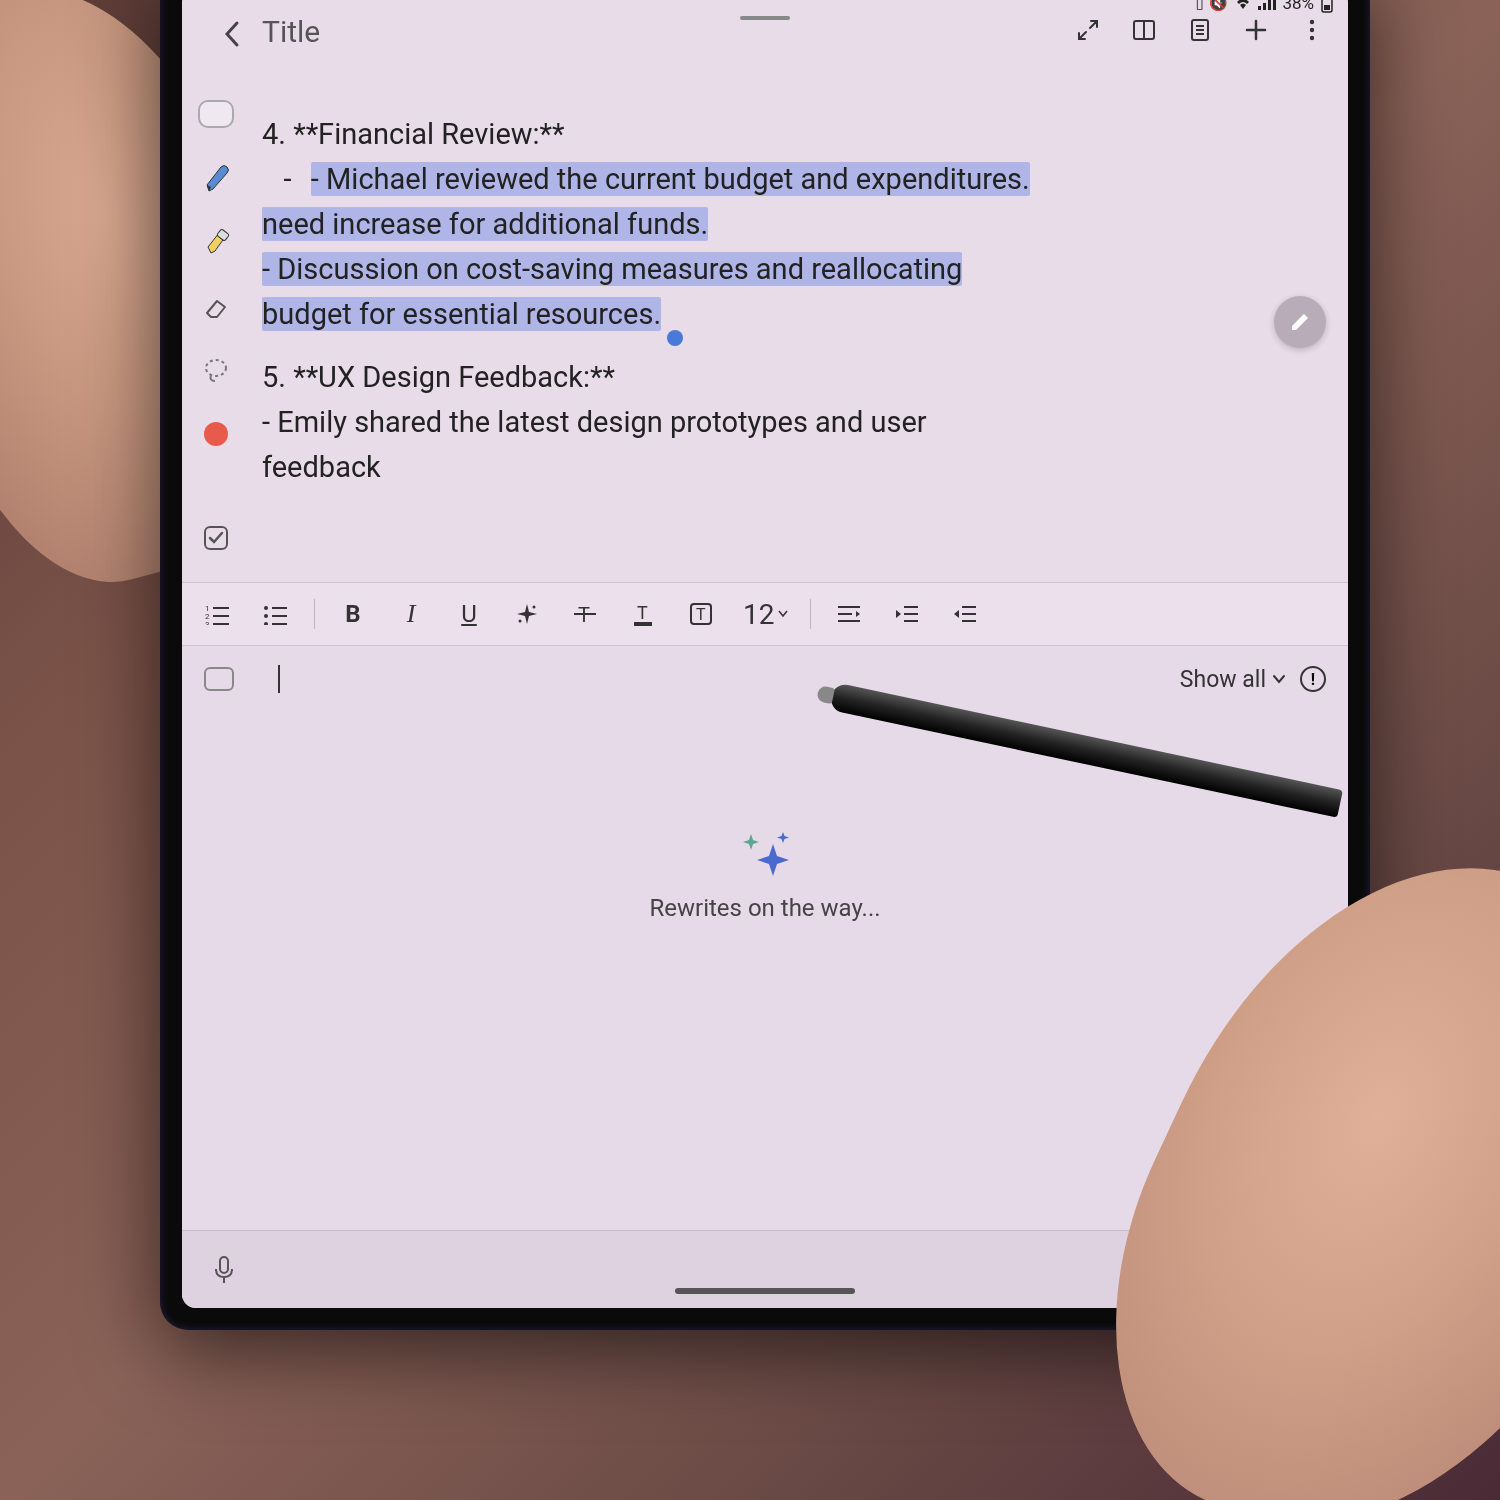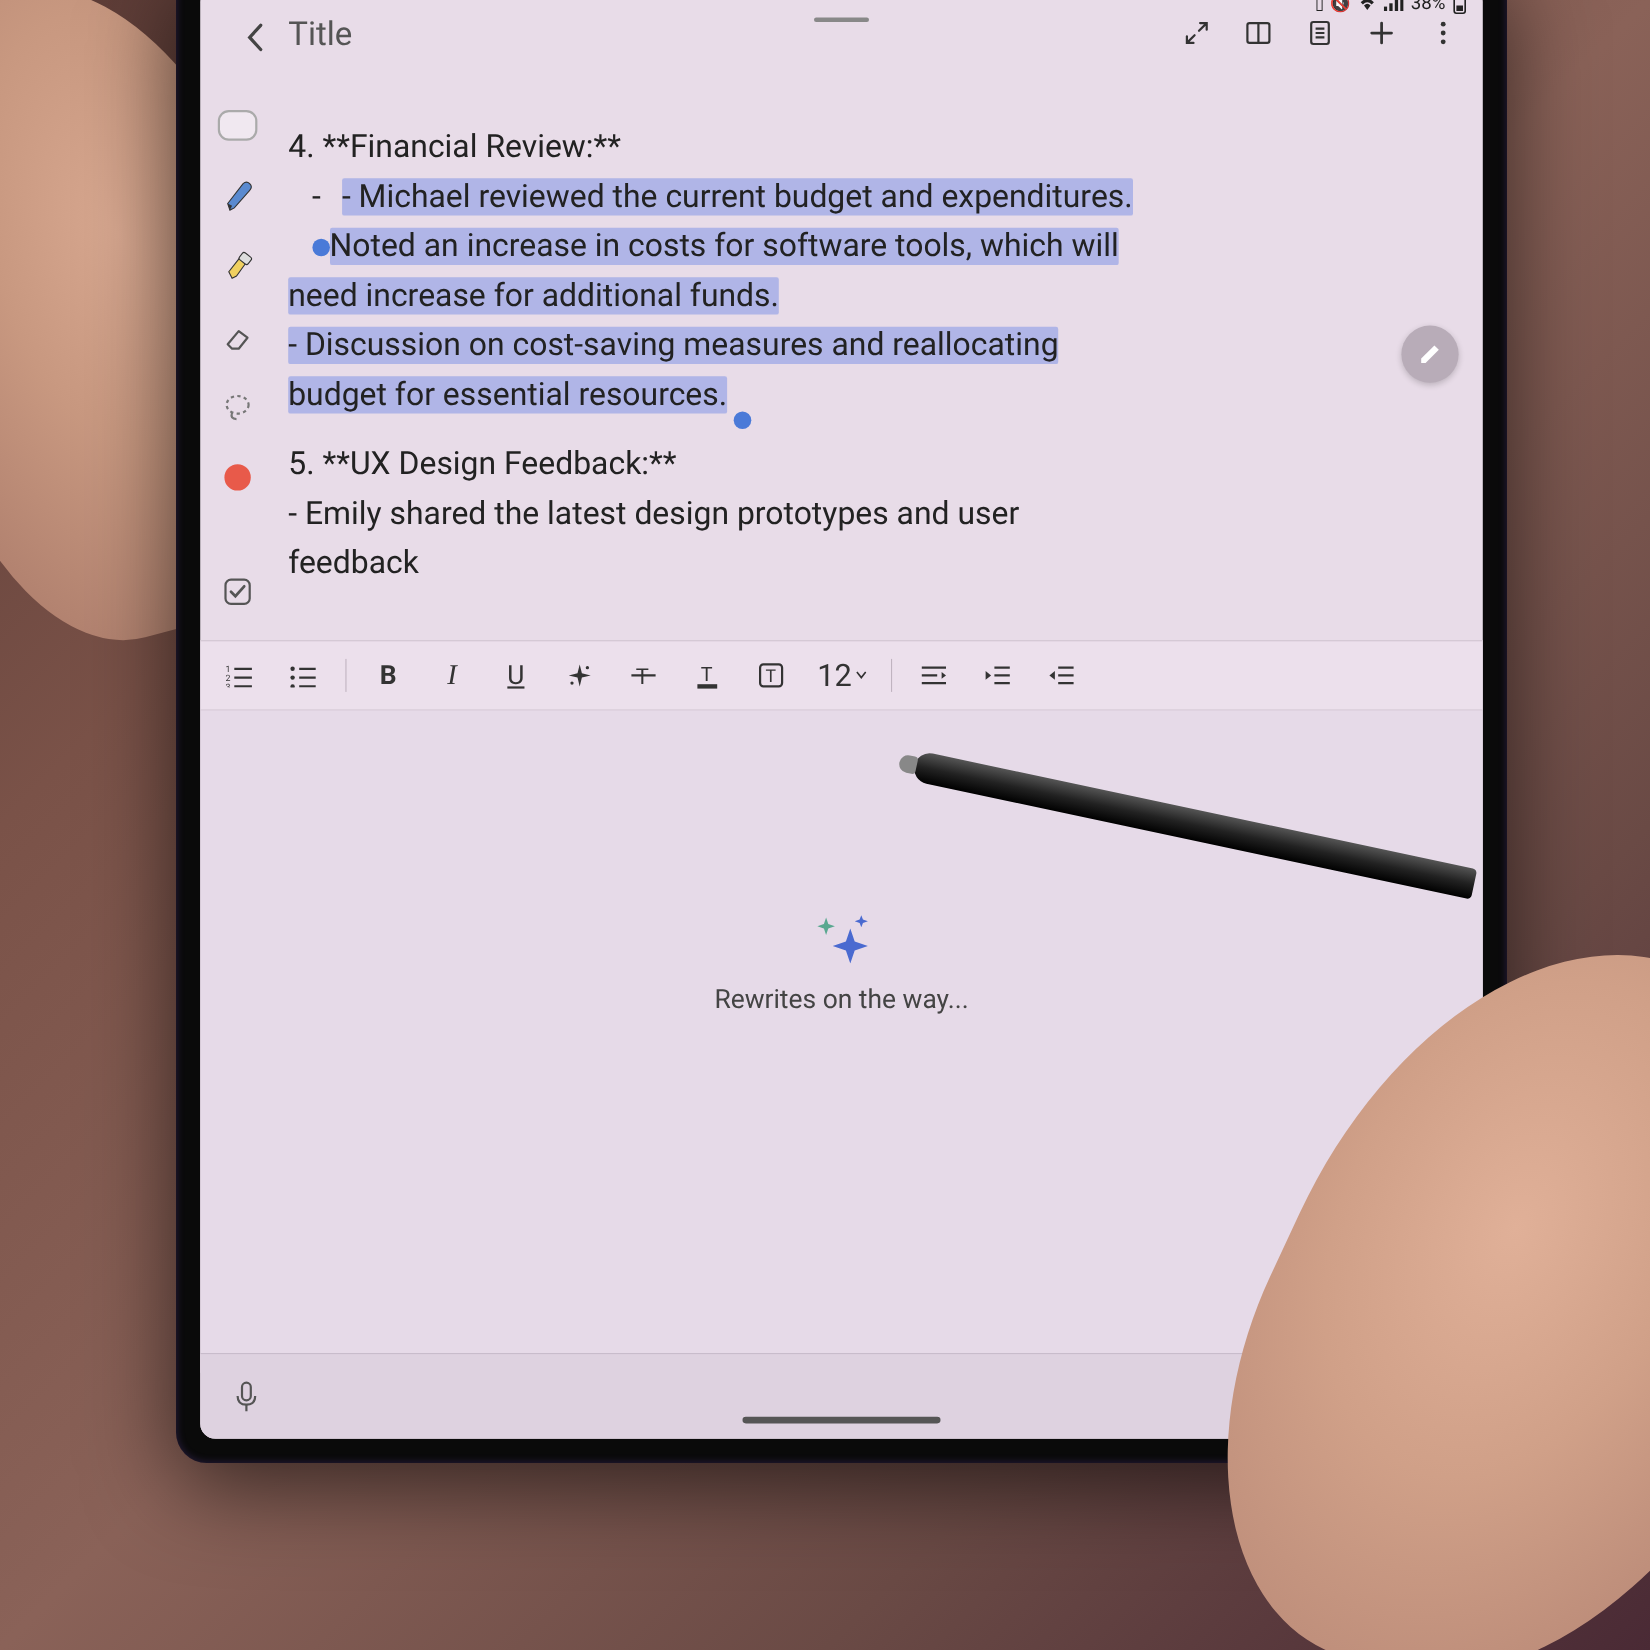--- a/index.html
+++ b/index.html
@@ -318,21 +318,20 @@
             <rect x="3" y="3" width="22" height="22" rx="5" fill="none" stroke="#555" stroke-width="2"></rect>
             <path d="M8 14 L12 18 L20 9" fill="none" stroke="#555" stroke-width="2.5" stroke-linecap="round"></path>
           </svg>
       </div>
     </div>
 
     <div class="content">
       <div class="note-body">
         <div>4. **Financial Review:**</div>
         <div>&nbsp;&nbsp;&nbsp;- <span class="hl" style="padding-left:0;margin-left:12px;">   - Michael reviewed the current budget and expenditures.</span></div>
-        <div>&nbsp;&nbsp;&nbsp;<span class="sel-start"></span><span class="hl">Noted an increase in costs for software tools, which will</span></div>
         <div><span class="hl">need increase for additional funds.</span></div>
         <div><span class="hl">   - Discussion on cost-saving measures and reallocating</span></div>
         <div><span class="hl">budget for essential resources.</span><span class="sel-end" style="transform:translate(6px,22px);"></span></div>
         <div style="height:18px;"></div>
         <div>5. **UX Design Feedback:**</div>
         <div>   - Emily shared the latest design prototypes and user</div>
         <div>feedback</div>
 
         <div class="fab-edit">
           <svg width="24" height="24" viewBox="0 0 24 24">
@@ -419,20 +418,32 @@
         <svg width="26" height="22" viewBox="0 0 26 22">
             <line x1="10" y1="4" x2="24" y2="4" stroke="#333" stroke-width="2"></line>
             <line x1="10" y1="11" x2="24" y2="11" stroke="#333" stroke-width="2"></line>
             <line x1="10" y1="18" x2="24" y2="18" stroke="#333" stroke-width="2"></line>
             <path d="M7 7 L2 11 L7 15 Z" fill="#333"></path>
           </svg>
       </div>
     </div>
 
     <div class="ai-panel">
+      <div class="ai-header">
+        <div class="ai-kb"></div>
+        <div class="ai-cursor"></div>
+        <div class="spacer"></div>
+        <div class="show-all">
+          <span>Show all</span>
+          <svg width="14" height="10" viewBox="0 0 14 10">
+              <path d="M2 2 L7 8 L12 2" stroke="#333" stroke-width="2" fill="none" stroke-linecap="round"></path>
+            </svg>
+        </div>
+        <div class="warn-circle">!</div>
+      </div>
       <div class="ai-center">
         <div class="sparkles">
           <svg viewBox="0 0 60 50">
             <path d="M16 8 L18 14 L24 16 L18 18 L16 24 L14 18 L8 16 L14 14 Z" fill="#5aa890"></path>
             <path d="M38 18 L42 30 L54 34 L42 38 L38 50 L34 38 L22 34 L34 30 Z" fill="#4a6ad0"></path>
             <path d="M48 6 L49.5 10 L54 11.5 L49.5 13 L48 17 L46.5 13 L42 11.5 L46.5 10 Z" fill="#4a6ad0"></path>
           </svg>
         </div>
         <div class="loading-text">Rewrites on the way...</div>
       </div>

